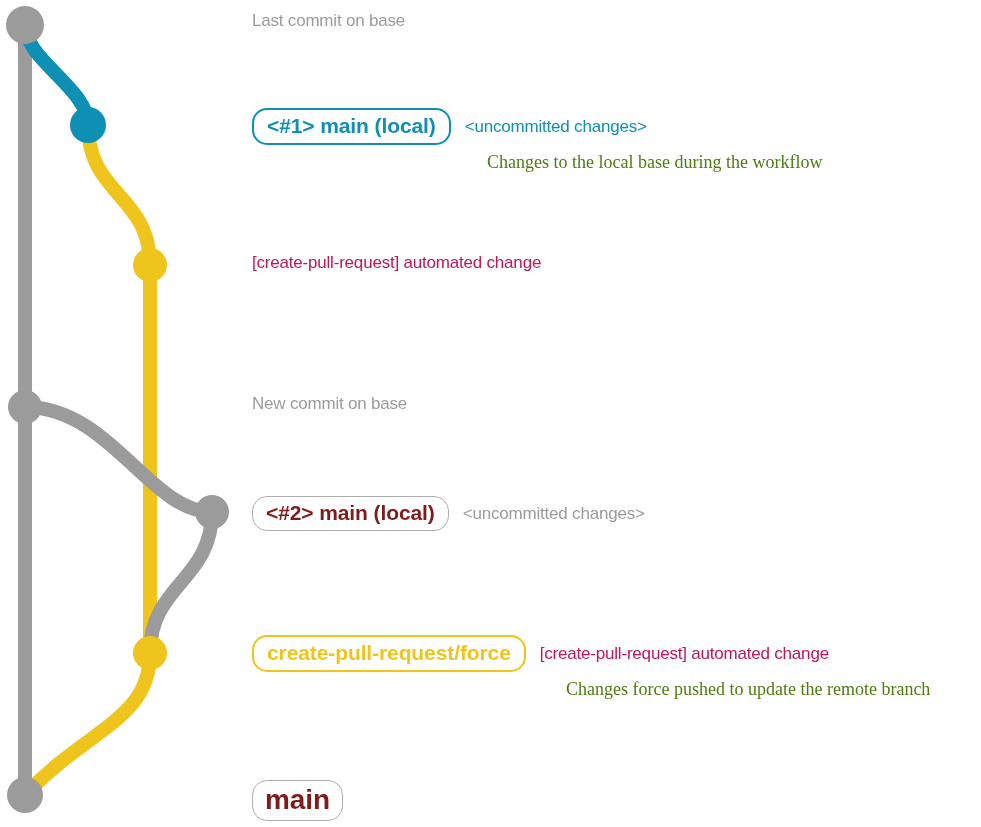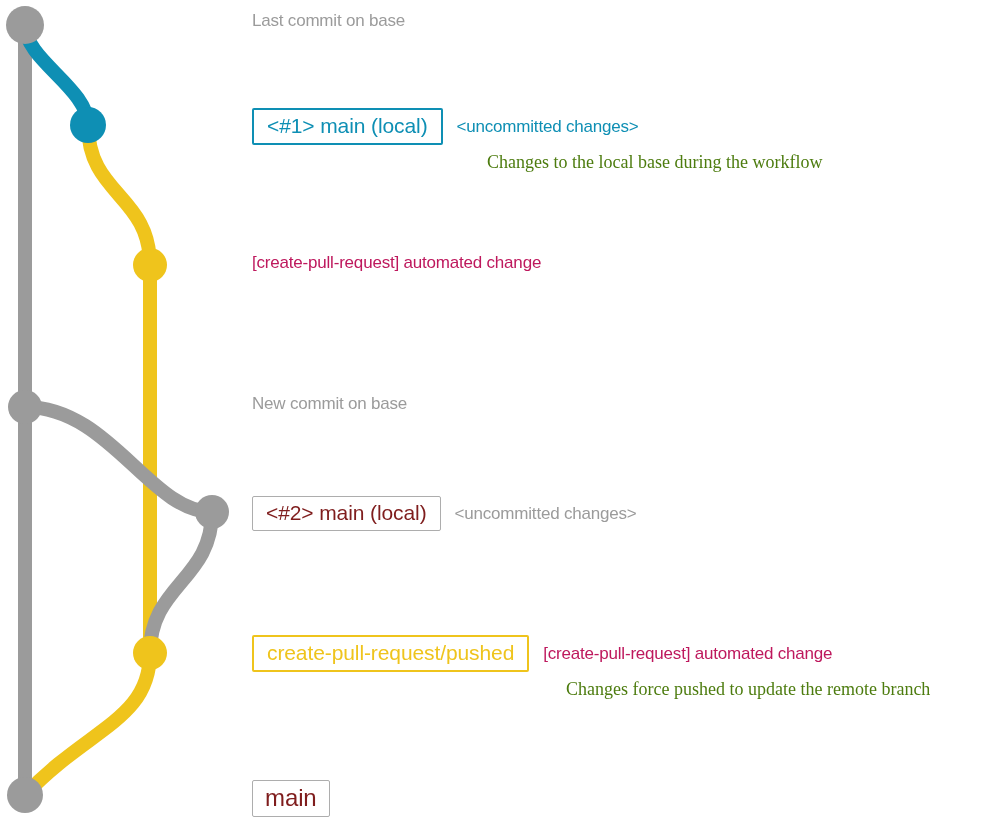--- a/index.html
+++ b/index.html
@@ -36,26 +36,27 @@
   }
   .row-head {
     display: flex;
     align-items: center;
     white-space: nowrap;
   }
   .badge {
     display: inline-block;
     box-sizing: border-box;
     border-style: solid;
-    border-radius: 2px;
+    border-radius: 15px;
     padding: 4px 13px 5px 13px;
     font-size: 21px;
     line-height: 1.15;
     letter-spacing: -0.1px;
     background: #ffffff;
+    font-weight: bold;
   }
   .badge.blue  { border-width: 2px;   border-color: #0E8FB4; color: #0E8FB4; }
   .badge.yellow{ border-width: 2px;   border-color: #EFC41C; color: #EFC41C; }
   .badge.gray  { border-width: 1.6px; border-color: #ADADAD; color: #7f1d1d; }
 
   .commit-title {
     font-size: 17px;
     line-height: 1.15;
     letter-spacing: -0.2px;
     white-space: nowrap;
@@ -141,25 +142,25 @@
 
   <div class="row" style="top:496px;">
     <div class="row-head">
       <span class="badge gray">&lt;#2&gt; main (local)</span>
       <span class="commit-title gray spaced">&lt;uncommitted changes&gt;</span>
     </div>
   </div>
 
   <div class="row" style="top:635px;">
     <div class="row-head">
-      <span class="badge yellow">create-pull-request/pushed</span>
+      <span class="badge yellow">create-pull-request/force</span>
       <span class="commit-title yellow spaced">[create-pull-request] automated change</span>
     </div>
     <div class="desc ind-4">Changes force pushed to update the remote branch</div>
   </div>
 
   <div class="row" style="top:780px;">
     <div class="row-head">
-      <span class="badge gray" style="font-size:24px;padding:3px 12px 4px 12px;">main</span>
+      <span class="badge gray" style="font-size:28px;padding:3px 12px 4px 12px;">main</span>
     </div>
   </div>
 
 </div>
 
 </body></html>

